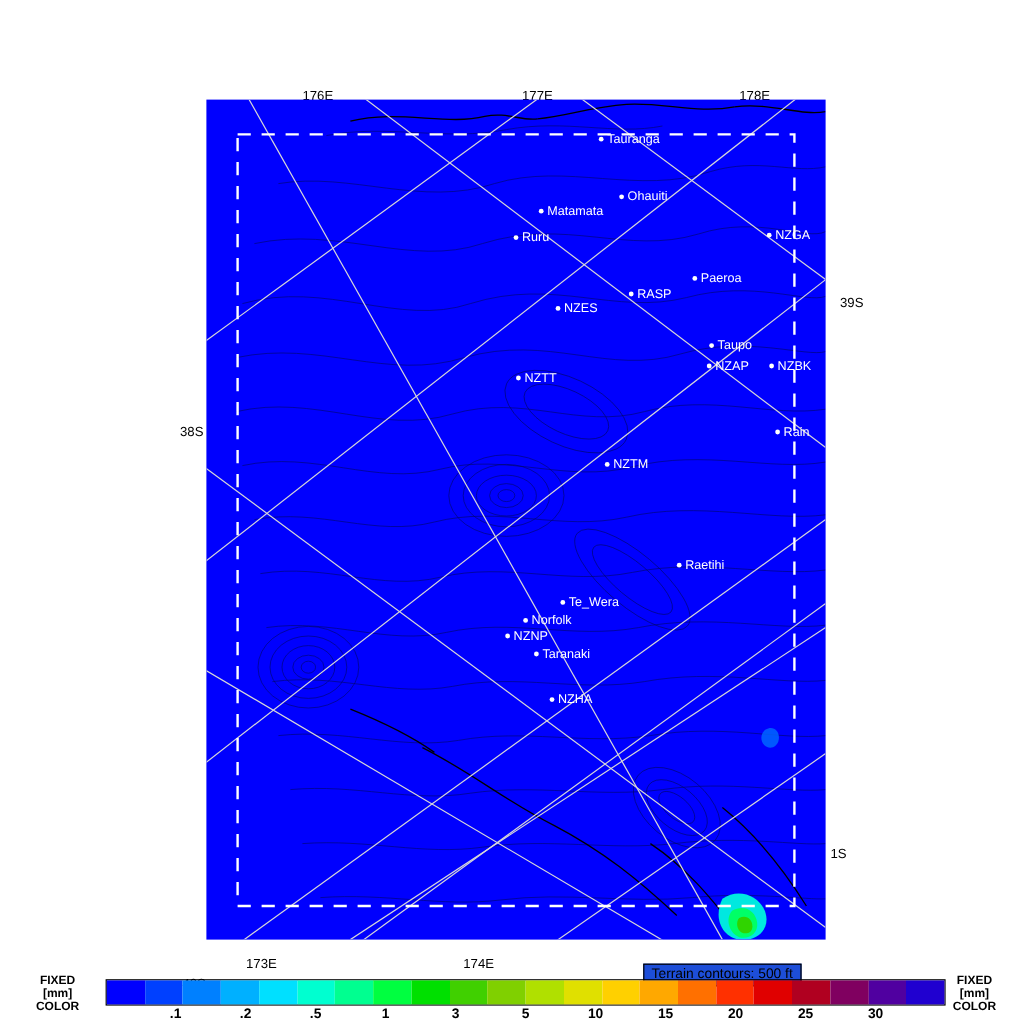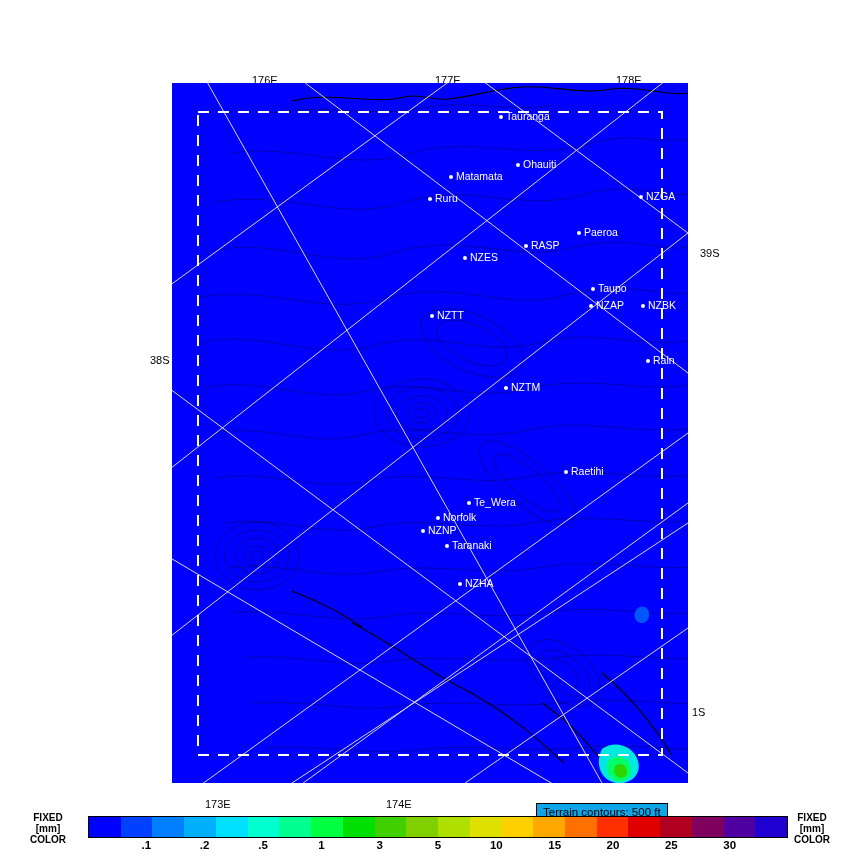--- a/index.html
+++ b/index.html
@@ -96,21 +96,21 @@
     vertical-align: middle;
     margin-right: 3px;
     margin-bottom: 1px;
   }
 
   
   #terrain-note {
     position: absolute;
     left: 536px;
     top: 729px;
-    background: #0ea5e9;
+    background: #1d4ed8;
     border: 1px solid #000;
     font-size: 11.5px;
     color: #000;
     padding: 2px 6px 3px 6px;
     white-space: nowrap;
   }
 
   
   #colorbar-area {
     position: absolute;

